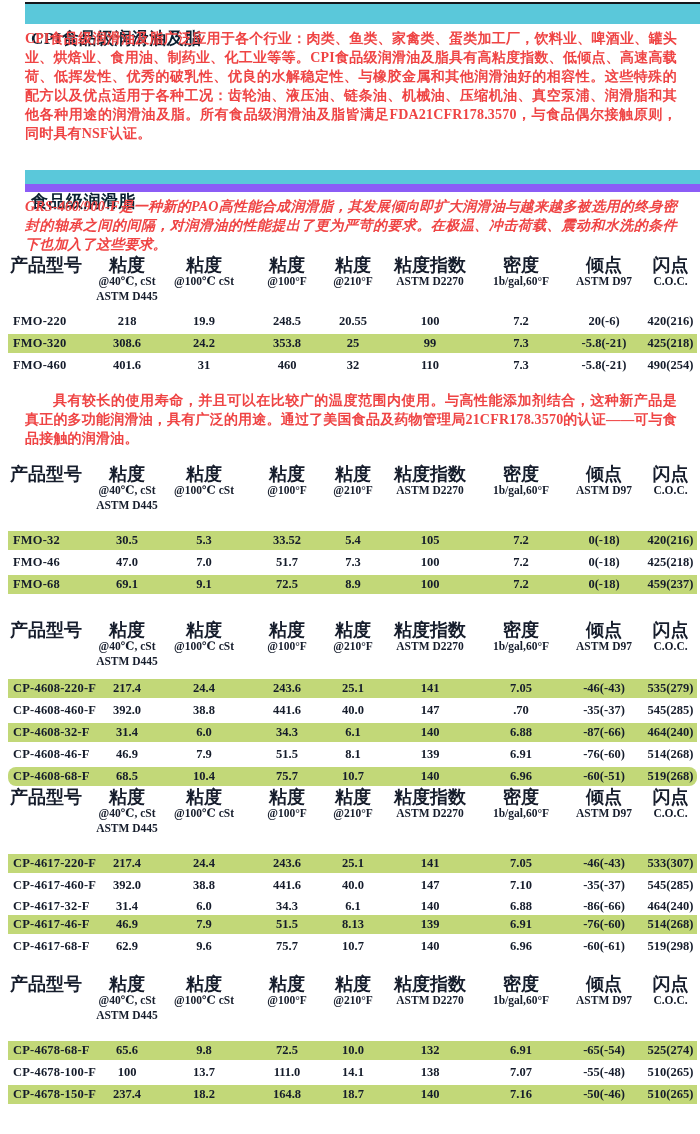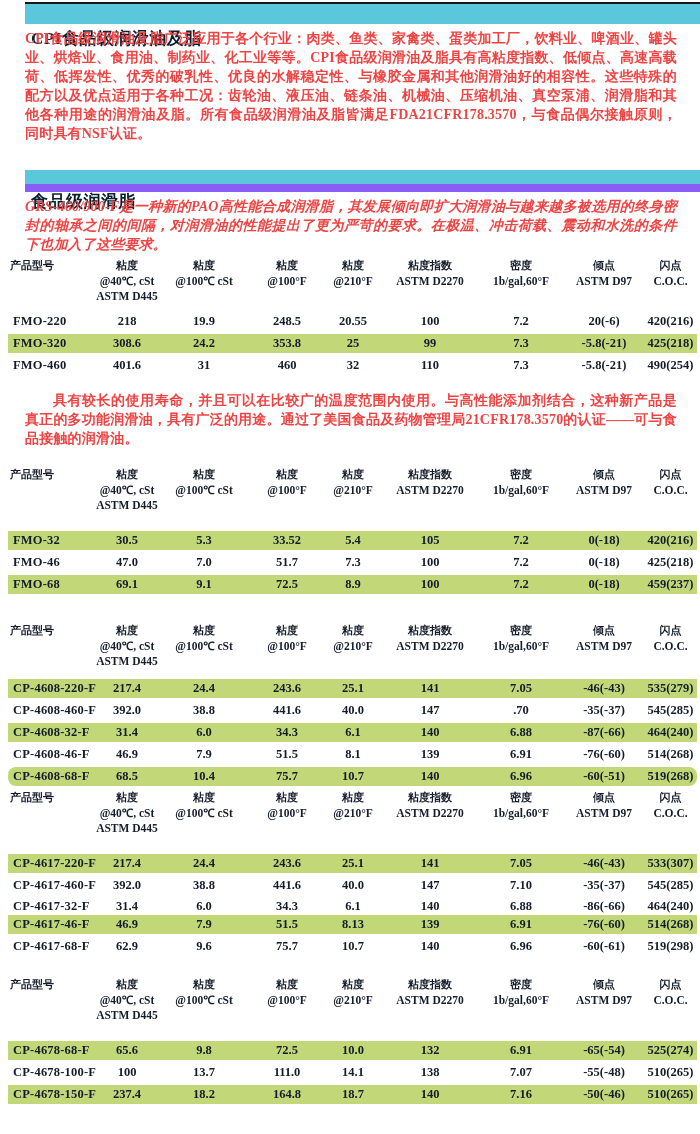--- a/index.html
+++ b/index.html
@@ -37,22 +37,22 @@
     grid-template-columns:88px 62px 92px 74px 58px 96px 86px 80px 53px;
   }
   .thead{align-items:start;}
   .t0 .thead{margin-bottom:8px;}
   .t1 .thead{margin-bottom:18px;}
   .t2 .thead{margin-bottom:10px;}
   .t3 .thead{margin-bottom:18px;}
   .t4 .thead{margin-bottom:18px;}
   .th{text-align:center;}
   .th.first{text-align:left;padding-left:2px;}
-  .th-title{font-size:11px;line-height:17px;white-space:nowrap;color:#161d2c;}
-  .th-sub{font-size:11.5px;line-height:15px;white-space:nowrap;color:#161d2c;font-family:Liberation Serif, serif;}
+  .th-title{font-size:18px;line-height:17px;white-space:nowrap;color:#161d2c;}
+  .th-sub{font-size:11.5px;line-height:15px;white-space:nowrap;color:#161d2c;}
   .trow{
     height:19px;align-items:center;margin-bottom:3px;
     font-size:12.5px;color:#151c2b;
   }
   .trow.tight{height:16px;margin-bottom:1px;}
   .td{text-align:center;white-space:nowrap;}
   .td.first{text-align:left;padding-left:5px;letter-spacing:0.2px;}
 </style>
 </head>
 <body>

